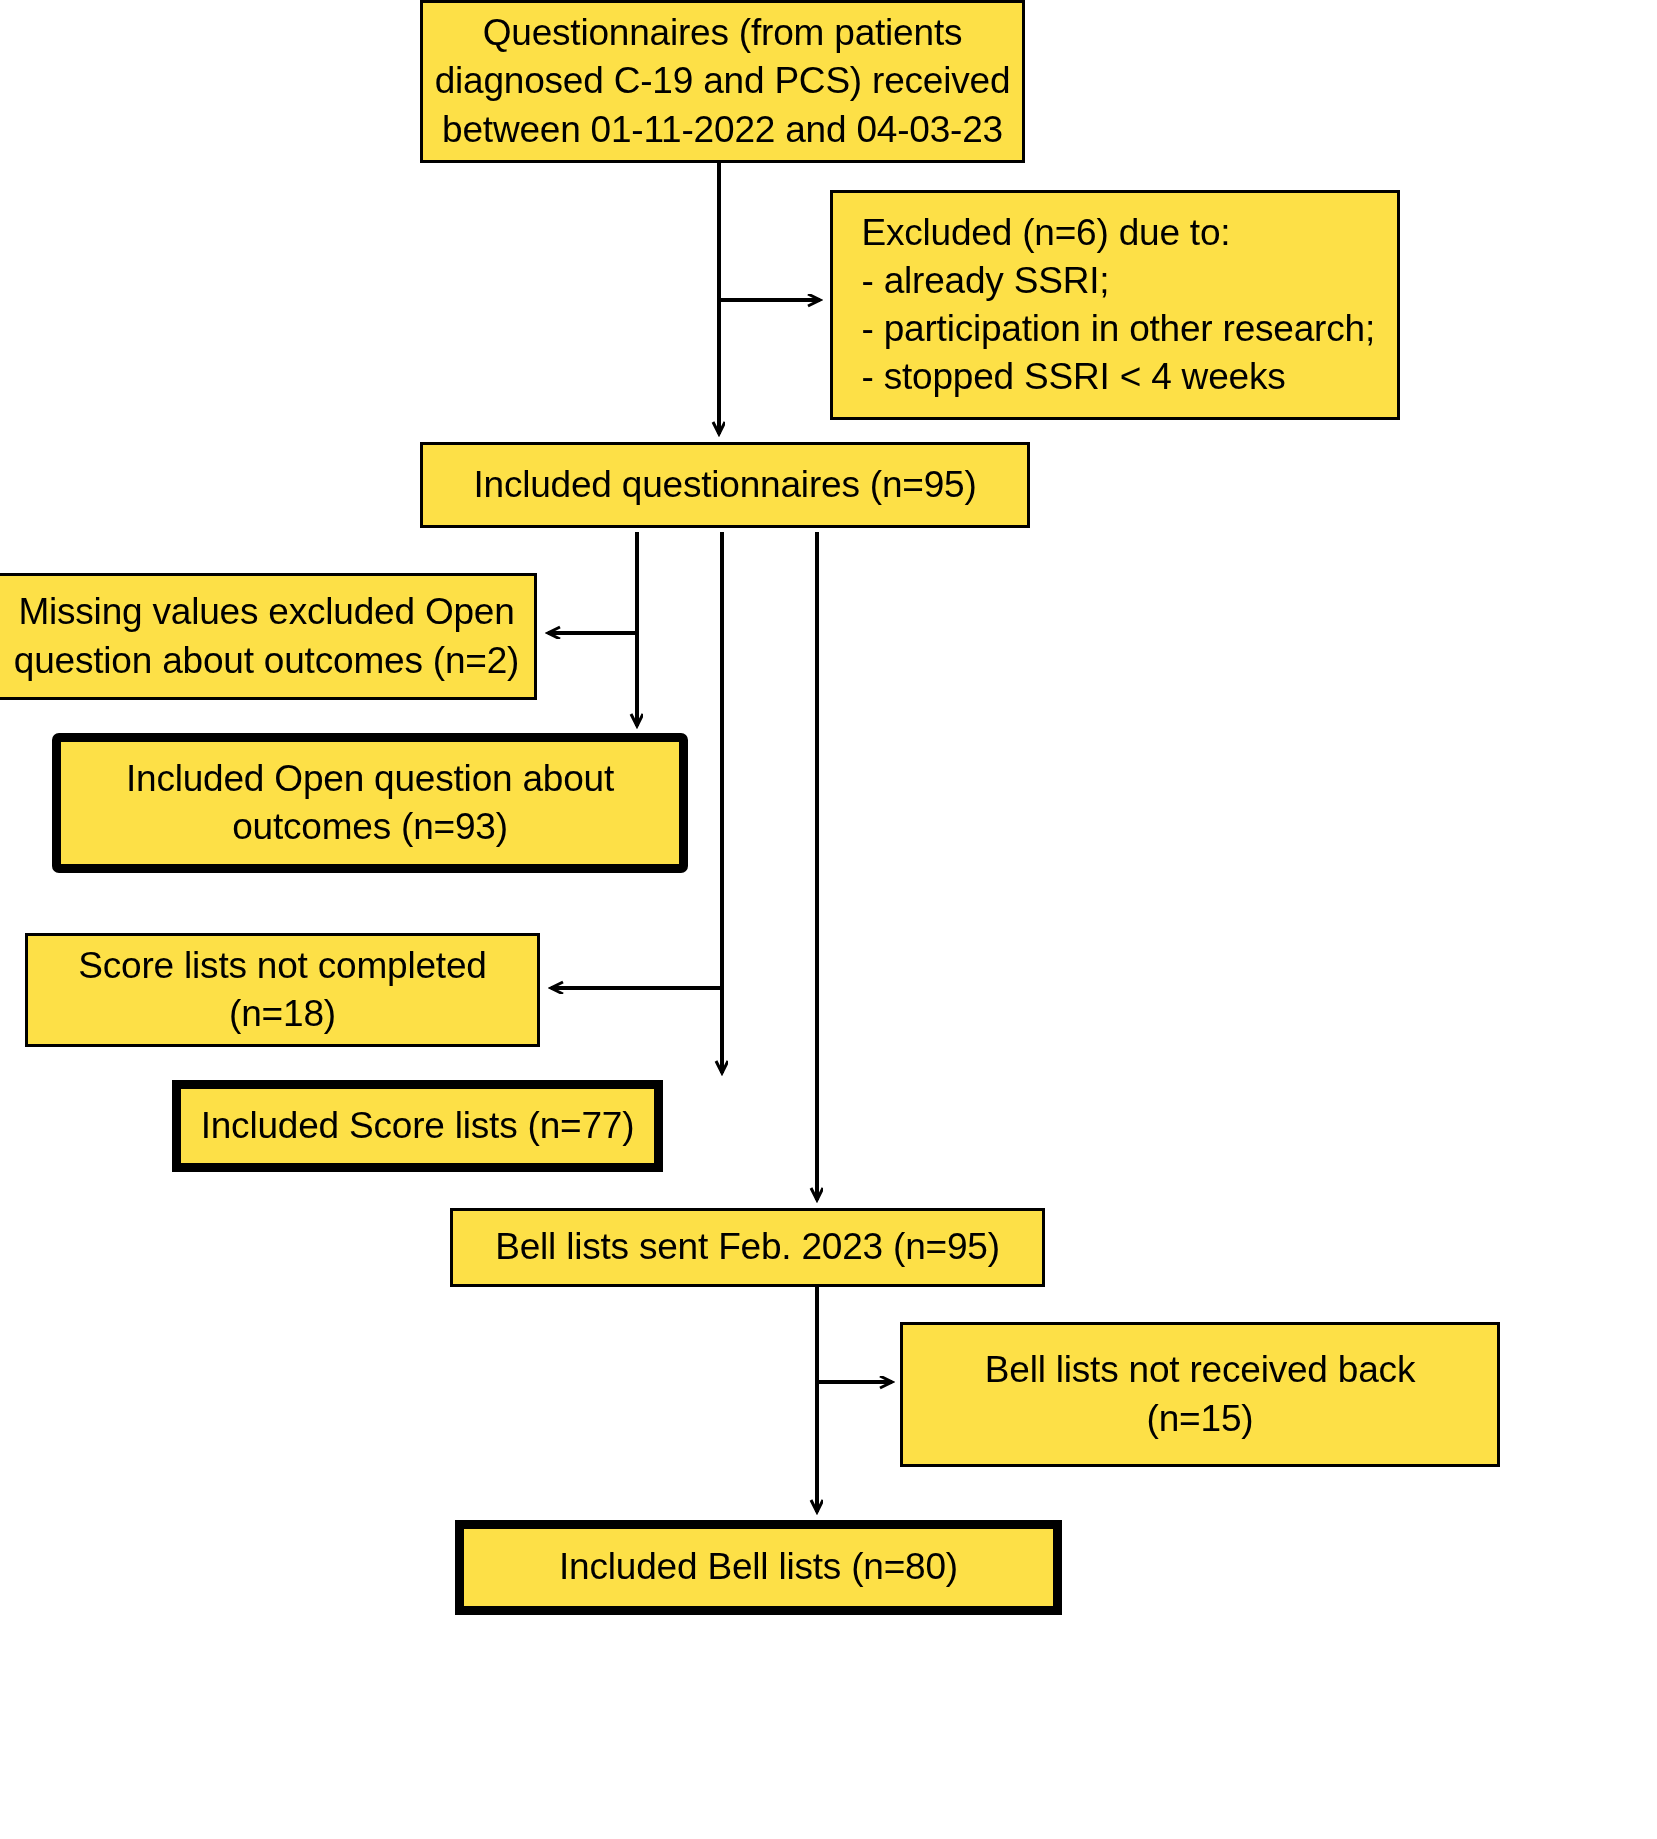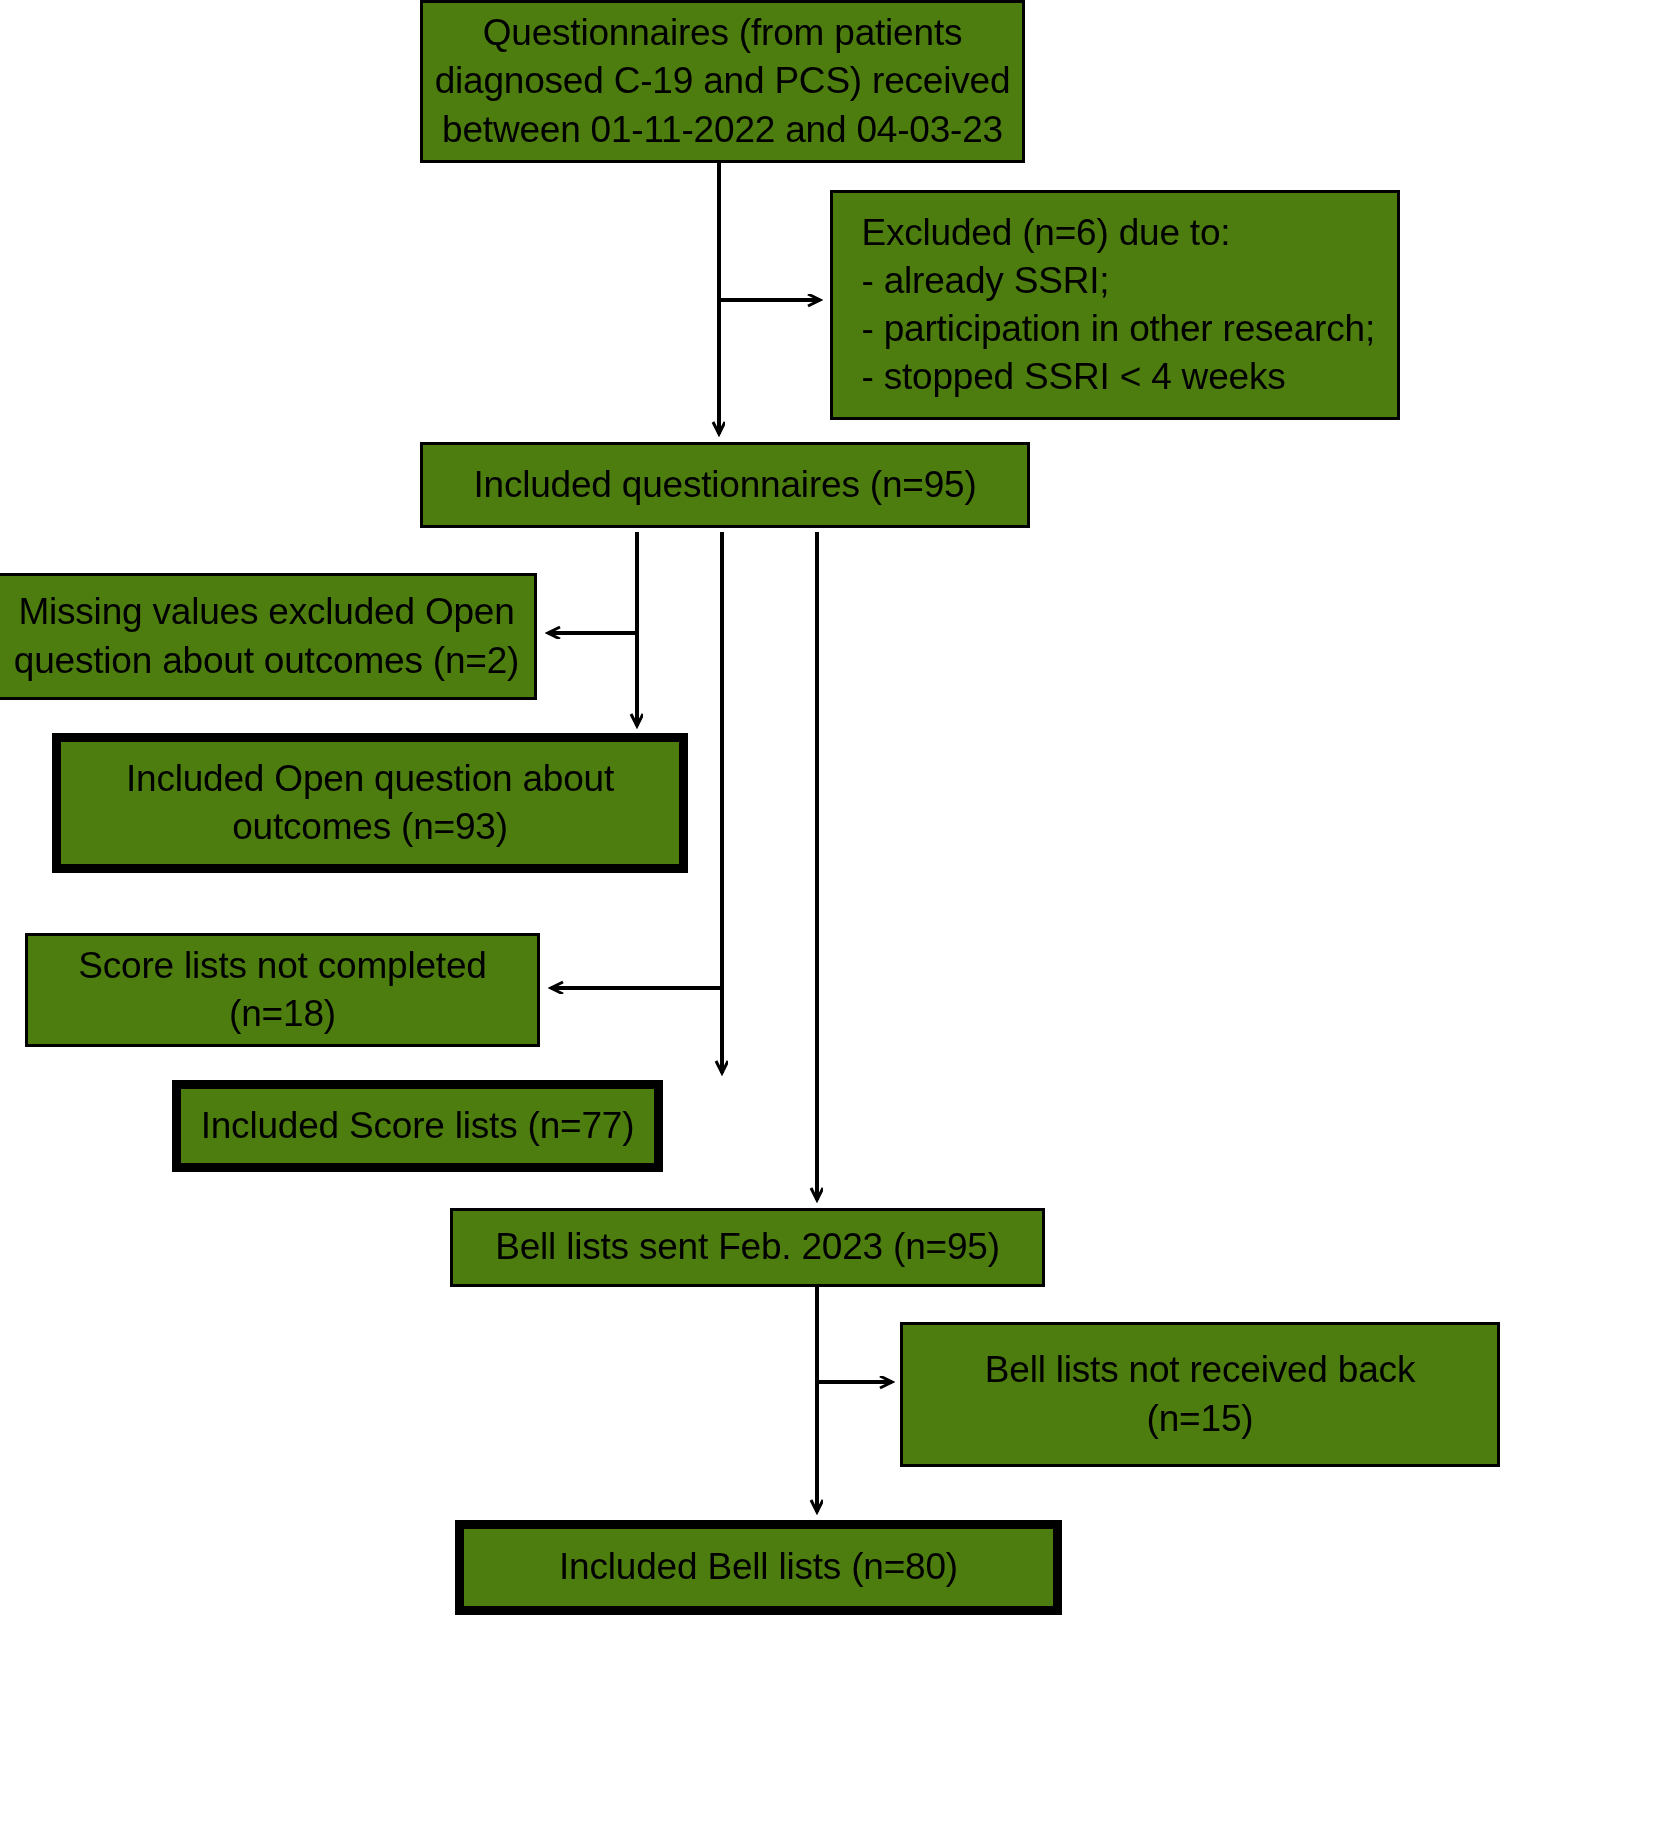--- a/index.html
+++ b/index.html
@@ -23,21 +23,21 @@
     position: absolute;
     left: 0;
     top: 0;
     width: 1657px;
     height: 1839px;
     pointer-events: none;
   }
   .node {
     position: absolute;
     box-sizing: border-box;
-    background: #4d7c0f;
+    background: #fde047;
     border: 3px solid #000000;
     display: flex;
     align-items: center;
     justify-content: center;
     text-align: center;
     padding: 4px 10px;
     line-height: 1.30;
     font-size: 37px;
     letter-spacing: -0.2px;
     white-space: pre-line;
@@ -102,21 +102,21 @@
 
   <div class="node" style="left:420px; top:442px; width:610px; height:86px;">
     <span class="node-text">Included questionnaires (n=95)</span>
   </div>
 
   <div class="node" style="left:-4px; top:573px; width:541px; height:127px;">
     <span class="node-text">Missing values excluded Open
 question about outcomes (n=2)</span>
   </div>
 
-  <div class="node bold" style="left:52px; top:733px; width:636px; height:140px;">
+  <div class="node bold" style="left:52px; top:733px; width:636px; height:140px;border-radius:7px;">
     <span class="node-text">Included Open question about
 outcomes (n=93)</span>
   </div>
 
   <div class="node" style="left:25px; top:933px; width:515px; height:114px;">
     <span class="node-text">Score lists not completed (n=18)</span>
   </div>
 
   <div class="node bold" style="left:172px; top:1080px; width:491px; height:92px;">
     <span class="node-text">Included Score lists (n=77)</span>

